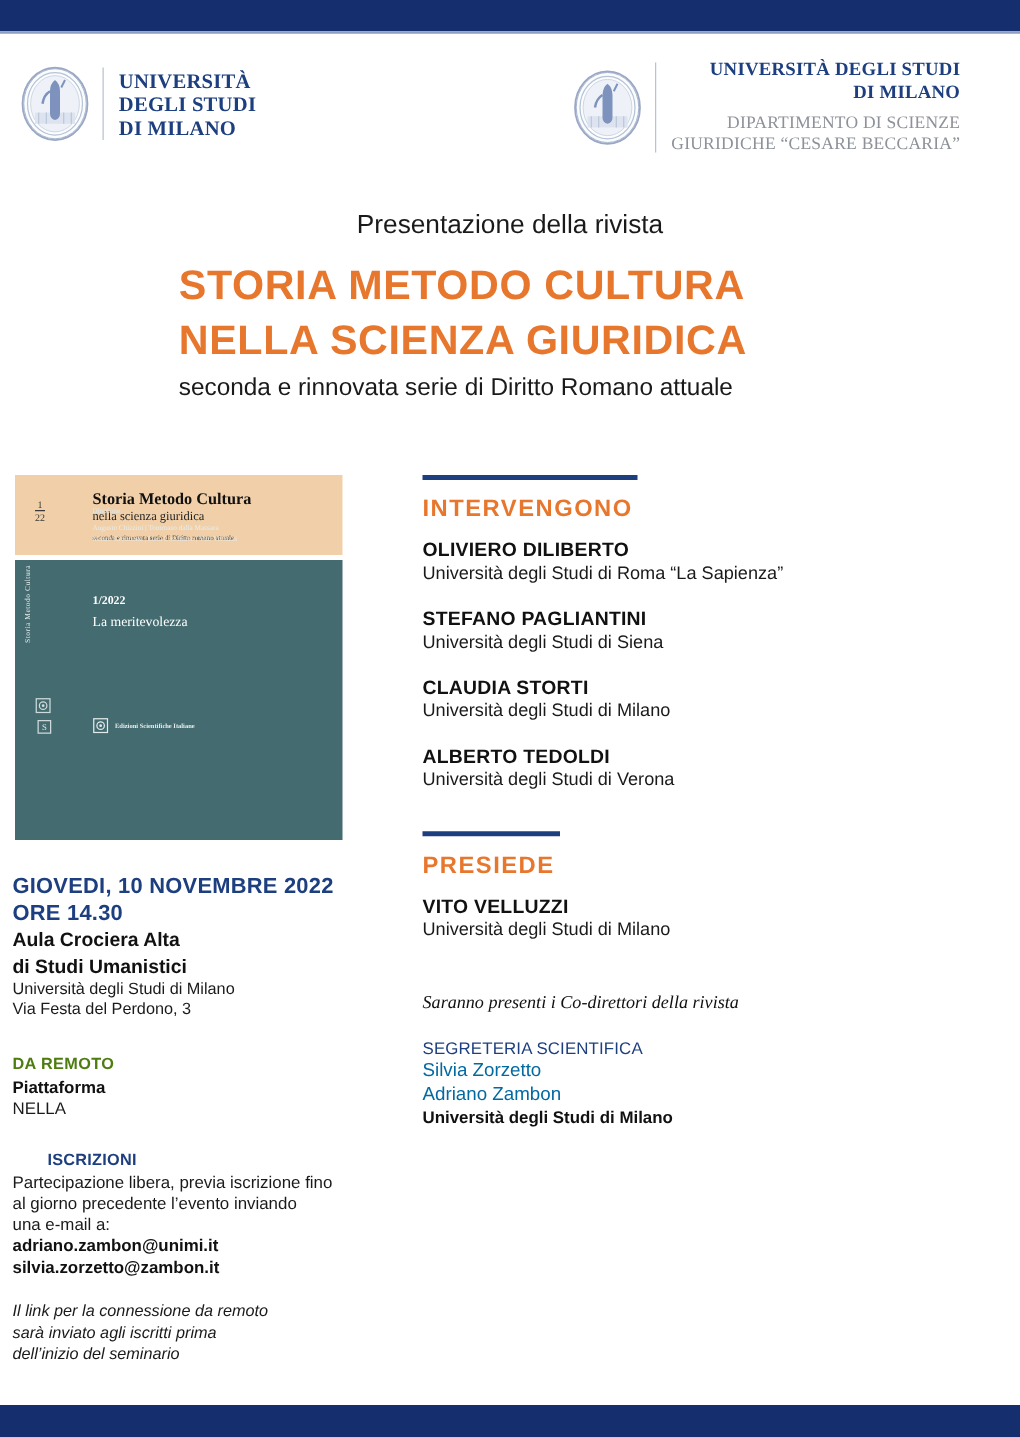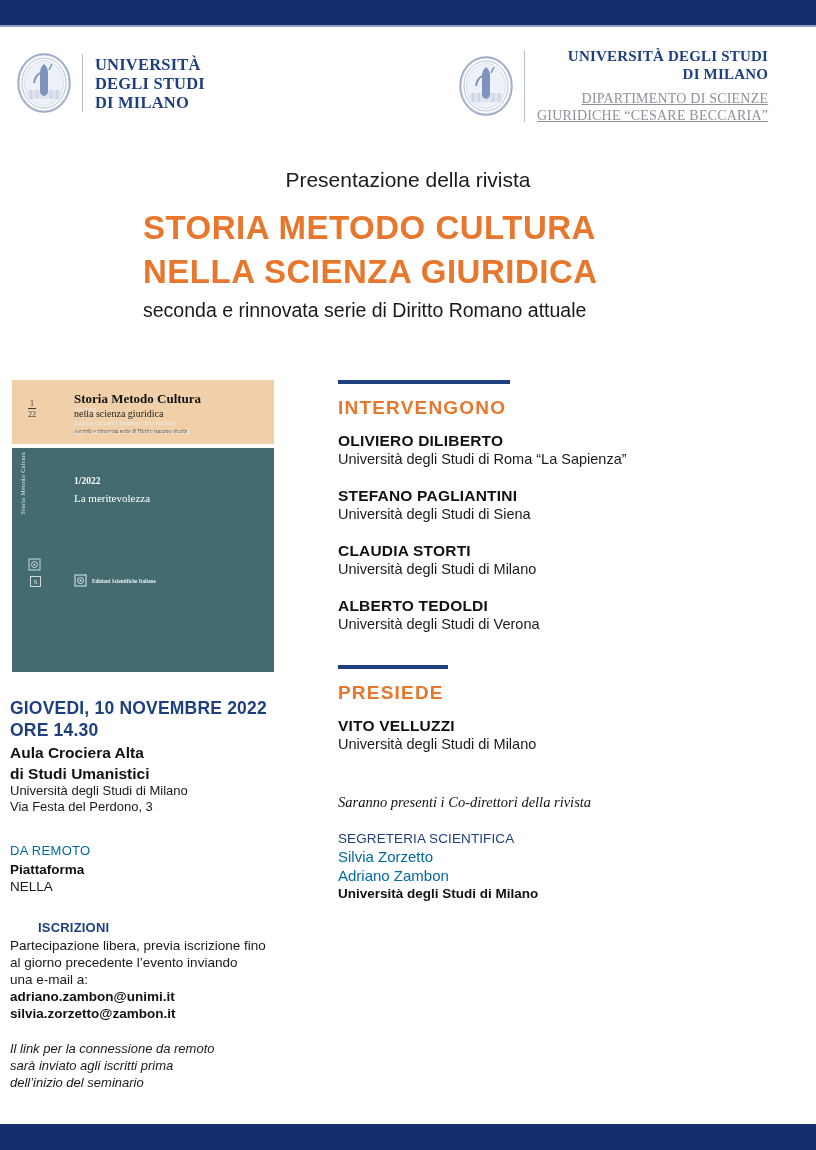--- a/index.html
+++ b/index.html
@@ -38,21 +38,21 @@
   .logo-text { display: flex; flex-direction: column; justify-content: center; }
   .logo-title {
     font-family: "Liberation Serif", serif;
     font-weight: bold; color: #1d3f7f; letter-spacing: .2px;
   }
   .logo-left .logo-title { font-size: 16.5px; line-height: 19px; }
   .logo-right .logo-title { font-size: 15px; line-height: 17.5px; }
   .logo-dept {
     font-family: "Liberation Serif", serif;
     font-size: 14px; line-height: 17px; color: #8d9199;
-    margin-top: 7px; letter-spacing: .2px; text-decoration: underline;
+    margin-top: 7px; letter-spacing: .2px;
   }
 
   
   .intro {
     position: absolute; left: 0; top: 168px; width: 816px;
     text-align: center; font-size: 21px; color: #1a1a1a;
   }
   .title-wrap { position: absolute; left: 143px; top: 206px; width: 560px; }
   .title-line {
     font-size: 33px; font-weight: bold; color: #e8772e;
@@ -165,21 +165,21 @@
   .when {
     font-size: 17.5px; font-weight: bold; color: #1d3f7f;
     line-height: 21.5px; letter-spacing: .2px;
   }
   .venue {
     font-size: 15.5px; font-weight: bold; color: #111;
     line-height: 19px; margin-top: 2px;
   }
   .venue-sub { font-size: 13px; color: #1a1a1a; line-height: 16px; }
   .remote-head {
-    font-size: 13px; font-weight: normal; color: #0369a1;
+    font-size: 13px; font-weight: bold; color: #4d7c0f;
     letter-spacing: .3px; margin-top: 28px;
   }
   .remote-platform {
     font-size: 13.5px; font-weight: bold; color: #111;
     line-height: 17px; margin-top: 3px;
   }
   .remote-value { font-size: 13.5px; color: #1a1a1a; line-height: 17px; }
 
   .reg { position: absolute; left: 10px; top: 920px; width: 300px; }
   .reg-head {

